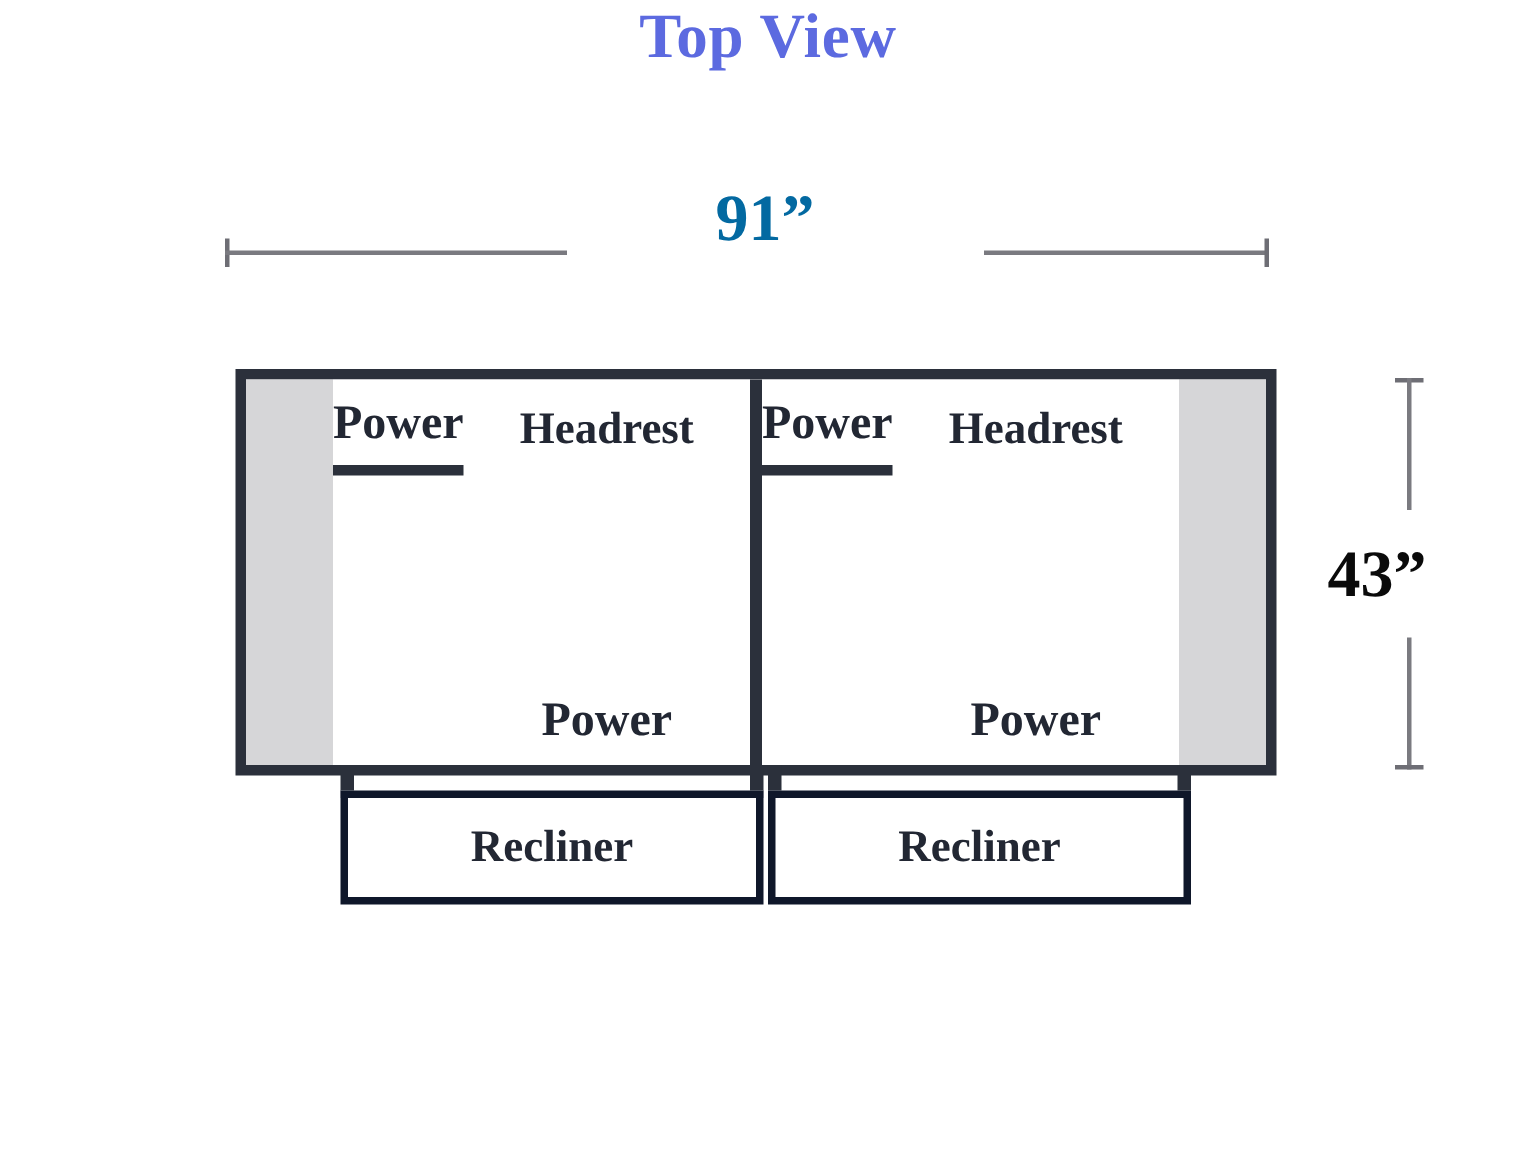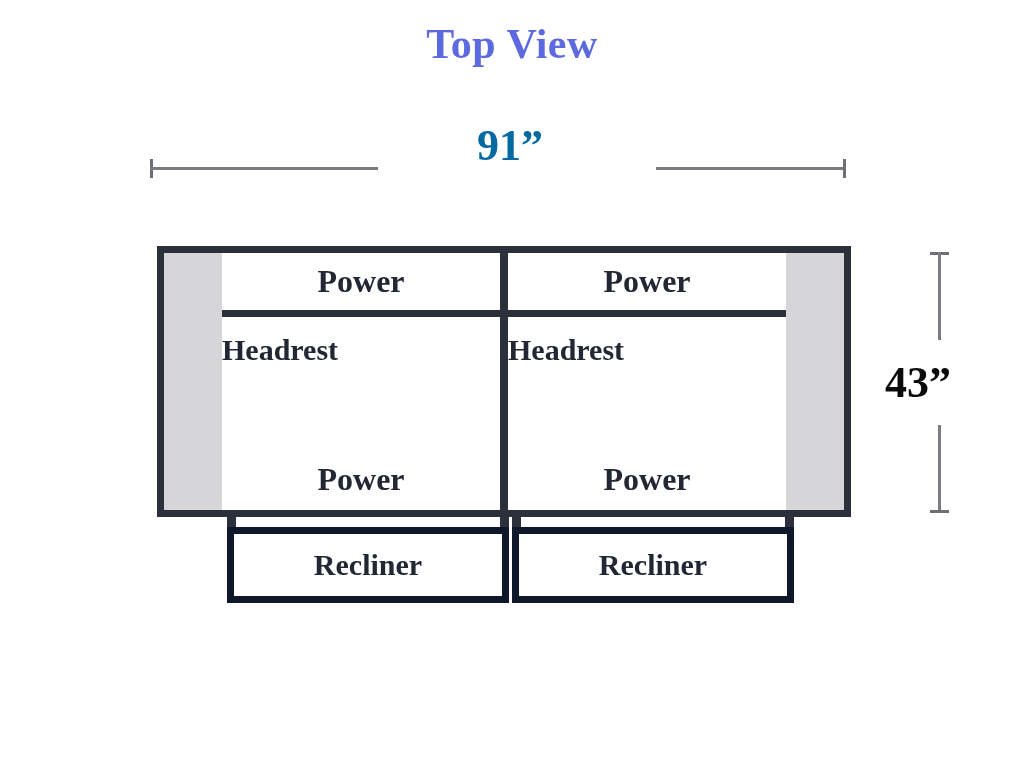--- a/index.html
+++ b/index.html
@@ -16,21 +16,21 @@
     position: relative;
     width: 1024px;
     height: 778px;
     background: #ffffff;
   }
 
   
   .title {
     position: absolute;
     left: 0;
-    top: 20px;
+    top: 1px;
     width: 1024px;
     text-align: center;
     font-size: 42px;
     font-weight: bold;
     color: #5c6ae0;
     letter-spacing: 0.5px;
   }
 
   
   .dim-label-width {
@@ -122,21 +122,20 @@
     right: 58px;
     top: 0;
     bottom: 0;
     display: flex;
   }
 
   .seat {
     position: relative;
     flex: 1 1 50%;
     display: flex;
-    flex-direction: column;
     background: #ffffff;
   }
   .seat.left  { border-right: 4px solid #2b303b; }
   .seat.right { border-left:  4px solid #2b303b; }
 
   .power-bar {
     height: 64px;
     border-bottom: 7px solid #2b303b;
     display: flex;
     align-items: center;
@@ -152,20 +151,21 @@
   .seat-panel {
     flex: 1;
     position: relative;
   }
 
   .headrest-label {
     position: absolute;
     left: 0;
     right: 0;
     top: 16px;
+    text-align: center;
     font-size: 30px;
     font-weight: bold;
     color: #222733;
   }
 
   .seat-power-label {
     position: absolute;
     left: 0;
     right: 0;
     bottom: 12px;
@@ -202,21 +202,21 @@
   }
   .connector.a { left: 0px; }
   .connector.b { right: 0px; }
 
   .recliner-box {
     position: absolute;
     top: 17px;
     left: 0;
     width: 282px;
     height: 76px;
-    border: 7px solid #0f172a;
+    border: 5px solid #0f172a;
     background: #ffffff;
     display: flex;
     align-items: center;
     justify-content: center;
   }
 
   .recliner-label {
     font-size: 30px;
     font-weight: bold;
     color: #222733;

